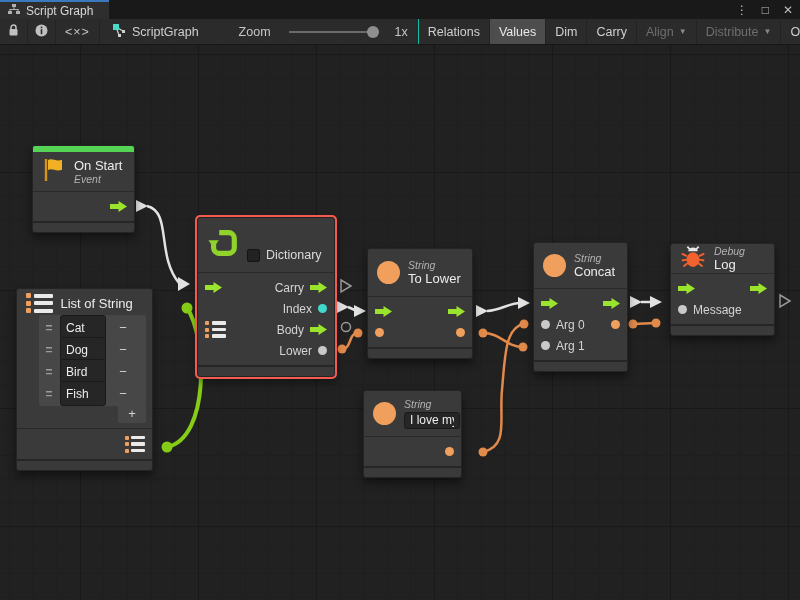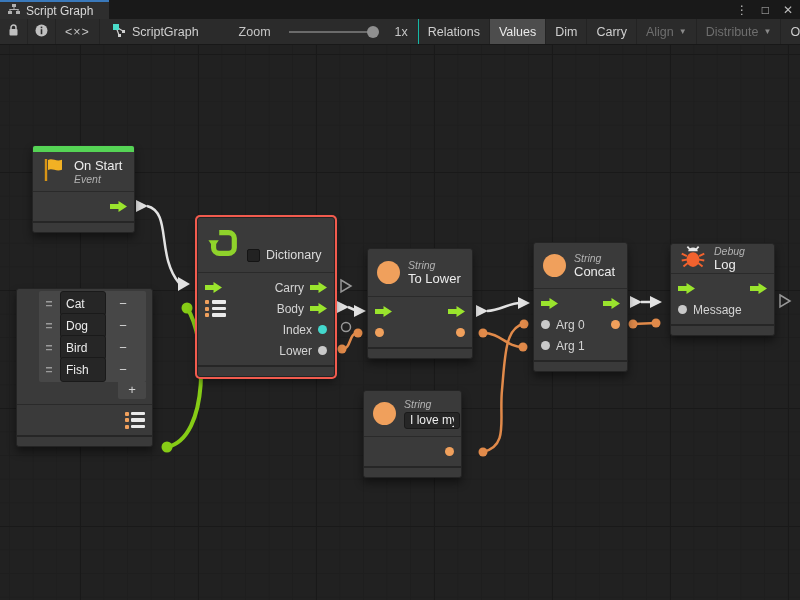--- a/index.html
+++ b/index.html
@@ -278,20 +278,37 @@
     <div class="node-body">
       <div class="prow">
         <span class="spacer"></span>
         <span class="flow-arrow"></span>
       </div>
     </div>
     <div class="node-footer"></div>
   </div>
 
   <div class="node" style="left:16px; top:243px; width:137px;">
+    <div class="node-header" style="border-bottom:none; padding-bottom:0;">
+      <span class="licon lg">
+        <span class="r">
+            <span class="d"></span>
+            <span class="b"></span>
+          </span>
+        <span class="r">
+            <span class="d"></span>
+            <span class="b"></span>
+          </span>
+        <span class="r">
+            <span class="d"></span>
+            <span class="b"></span>
+          </span>
+      </span>
+      <div class="node-title">List of String</div>
+    </div>
     <div class="list-editor">
       <div class="list-panel">
         <div class="list-row">
           <span class="drag-handle">=</span>
           <input class="list-field" value="Cat" style="">
           <button class="mini-btn">−</button>
         </div>
         <div class="list-row">
           <span class="drag-handle">=</span>
           <input class="list-field" value="Dog" style="">
@@ -350,42 +367,42 @@
       </div>
     </div>
     <div class="node-body">
       <div class="prow">
         <span class="flow-arrow"></span>
         <span class="spacer"></span>
         <span class="plabel">Carry</span>
         <span class="flow-arrow"></span>
       </div>
       <div class="prow">
+        <span class="spacer"></span>
+        <span class="plabel">Index</span>
+        <span class="pdot teal"></span>
+      </div>
+      <div class="prow">
         <span class="licon sm">
           <span class="r">
               <span class="d"></span>
               <span class="b"></span>
             </span>
           <span class="r">
               <span class="d"></span>
               <span class="b"></span>
             </span>
           <span class="r">
               <span class="d"></span>
               <span class="b"></span>
             </span>
         </span>
         <span class="spacer"></span>
         <span class="plabel">Body</span>
         <span class="flow-arrow"></span>
-      </div>
-      <div class="prow">
-        <span class="spacer"></span>
-        <span class="plabel">Index</span>
-        <span class="pdot teal"></span>
       </div>
       <div class="prow">
         <span class="spacer"></span>
         <span class="plabel">Lower</span>
         <span class="pdot gray"></span>
       </div>
     </div>
     <div class="node-footer"></div>
   </div>
 

